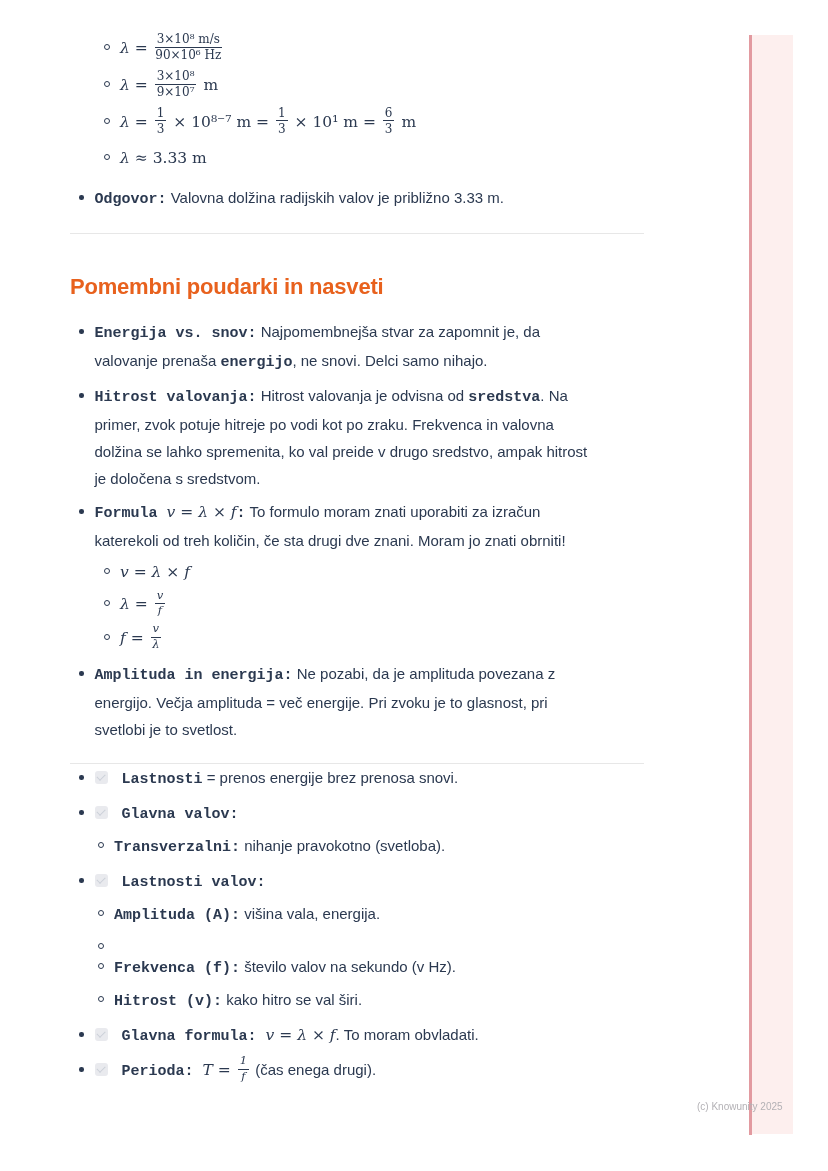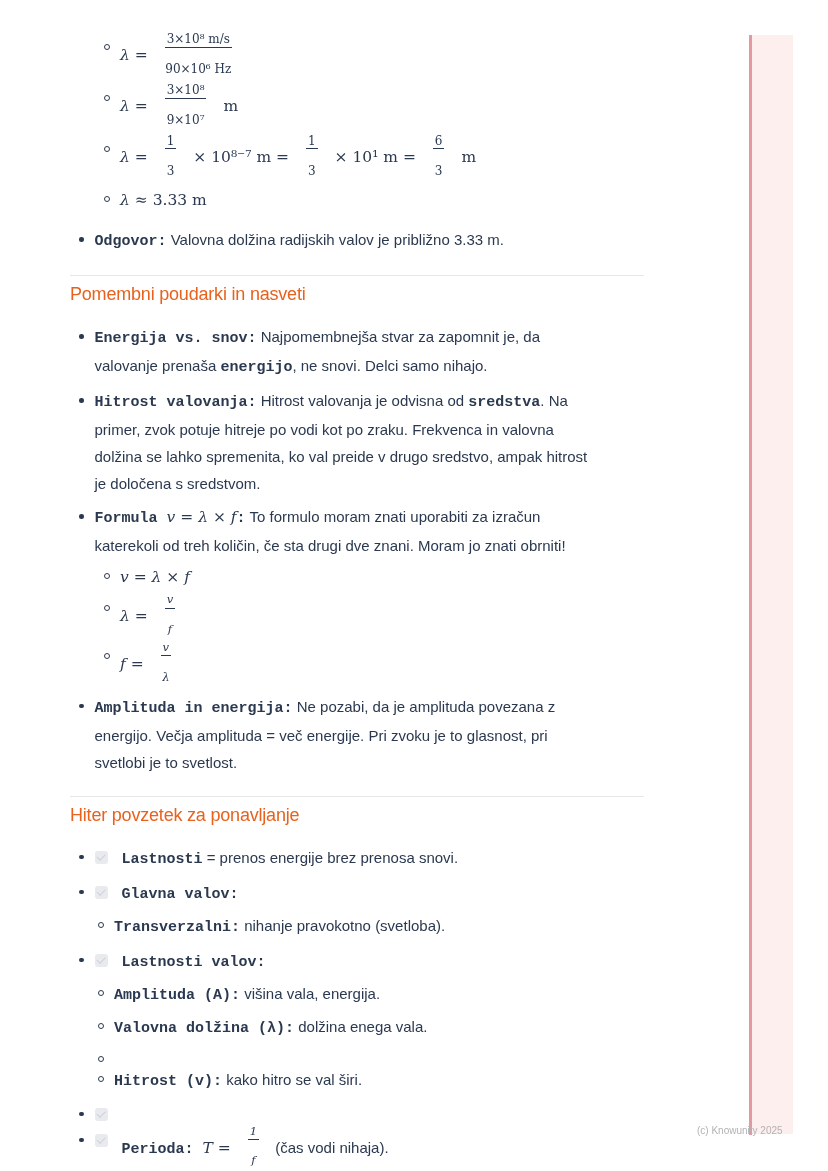--- a/index.html
+++ b/index.html
@@ -1,21 +1,21 @@
 <!DOCTYPE html>
 <html style="--accent-orange: #e8611d; --text: #2b3950; --divider: #e7e7e7; --checkbox-bg: #e9eaee; --checkbox-check: #cbd0d8; --edge-line: #e29aa0; --edge-fill: #fdefee; --watermark: #b3b1b5;"><head>
 <meta charset="utf-8">
 <style>
   *{margin:0;padding:0;box-sizing:border-box;}
   html,body{width:828px;height:1171px;}
   body{background:#ffffff;font-family:"Liberation Sans",sans-serif;color:var(--text,#2b3950);position:relative;overflow:hidden;}
 
   .content{position:absolute;left:70px;top:34px;width:574px;}
 
-  .heading{font-size:18px;font-weight:400;color:var(--accent-orange,#e8611d);margin:8px 0 18px;letter-spacing:-0.2px;}
+  .heading{font-size:22px;font-weight:700;color:var(--accent-orange,#e8611d);margin:40px 0 18px;letter-spacing:-0.2px;}
   .divider{border:0;height:1px;background:var(--divider,#e7e7e7);margin:20px 0 0;}
 
   .list.answer{margin-top:12px;}
 
   .group{margin-bottom:6px;}
   .subwrap{margin-top:4px;text-align:center;}
   .subwrap .group{margin-bottom:4px;}
 
   .li{display:flex;align-items:flex-start;}
   .li-text{font-size:15px;line-height:27px;max-width:508px;}
@@ -24,29 +24,29 @@
   .ring{flex:0 0 auto;width:6px;height:6px;border-radius:50%;border:1.4px solid var(--text,#2b3950);background:transparent;margin:10px 10px 0 34px;}
   .sub.s2 .ring{margin-left:28px;}
 
   .checkbox{flex:0 0 auto;width:13px;height:13px;border-radius:3px;background:var(--checkbox-bg,#e9eaee);margin:7px 14px 0 0;position:relative;}
   .checkbox.on::after{content:"";position:absolute;left:2.6px;top:3.2px;width:6.5px;height:3.6px;border-left:1.6px solid var(--checkbox-check,#cbd0d8);border-bottom:1.6px solid var(--checkbox-check,#cbd0d8);transform:rotate(-45deg);}
 
   .seg-b{font-weight:700;font-family:Liberation Mono, monospace;}
   .seg-m{font-family:"DejaVu Serif",serif;font-style:italic;font-size:15.5px;}
   .seg-u{font-family:"DejaVu Serif",serif;font-size:15.5px;}
 
-  .frac{display:inline-flex;flex-direction:column;align-items:center;font-family:"DejaVu Serif",serif;font-style:normal;font-size:11.5px;line-height:1.2;vertical-align:middle;margin:0 12px;transform:translateY(-2px);color:var(--text,#2b3950);gap:14px;}
+  .frac{display:inline-flex;flex-direction:column;align-items:center;font-family:"DejaVu Serif",serif;font-style:normal;font-size:11.5px;line-height:1.2;vertical-align:middle;margin:0 2px;transform:translateY(-2px);color:var(--text,#2b3950);}
   .frac.it{font-style:italic;}
   .frac .num{border-bottom:1px solid currentColor;padding:0 2px 0.5px;}
   .frac .den{padding-top:0.5px;}
   .steps .frac{font-size:12px;}
 
   .edge-line{position:absolute;left:749px;top:35px;width:3px;height:1100px;background:var(--edge-line,#e29aa0);}
   .edge-fill{position:absolute;left:752px;top:35px;width:41px;height:1099px;background:var(--edge-fill,#fdefee);}
-  .watermark{position:absolute;left:697px;top:1125px;font-size:10px;color:var(--watermark,#b3b1b5);z-index:3;white-space:nowrap;}
+  .watermark{position:absolute;left:697px;top:1101px;font-size:10px;color:var(--watermark,#b3b1b5);z-index:3;white-space:nowrap;}
 </style>
 </head>
 <body>
 
 <div class="edge-fill"></div>
 <div class="edge-line"></div>
 <div class="watermark">(c) Knowunity 2025</div>
 
 <main class="content">
   <div class="list steps">
@@ -148,21 +148,20 @@
       </div>
       <div class="group">
         <div class="li top">
           <span class="dot"></span>
           <span class="li-text"><span class="seg-b">Amplituda in energija:</span><span class="seg-n"> Ne pozabi, da je amplituda povezana z energijo. Večja amplituda = več energije. Pri zvoku je to glasnost, pri svetlobi je to svetlost.</span></span>
         </div>
       </div>
     </div>
 
   <hr class="divider">
-  <h2 class="heading">Hiter povzetek za ponavljanje</h2>
   <div class="list">
       <div class="group">
         <div class="li check">
           <span class="dot"></span>
           <span class="checkbox on"></span>
           <span class="li-text"><span class="seg-b">Lastnosti</span><span class="seg-n"> = prenos energije brez prenosa snovi.</span></span>
         </div>
       </div>
       <div class="group">
         <div class="li check">
@@ -188,46 +187,47 @@
         <div class="subwrap">
           <div class="group">
             <div class="li sub s2">
               <span class="ring"></span>
               <span class="li-text"><span class="seg-b">Amplituda (A):</span><span class="seg-n"> višina vala, energija.</span></span>
             </div>
           </div>
           <div class="group">
             <div class="li sub s2">
               <span class="ring"></span>
-              <span class="li-text"><span class="seg-b">Valovna dolžina (λ):</span><span class="seg-n"> dolžina enega vala.</span></span>
-            </div>
-          </div>
-          <div class="group">
-            <div class="li sub s2">
-              <span class="ring"></span>
+            </div>
+          </div>
+          <div class="group">
+            <div class="li sub s2">
+              <span class="ring"></span>
+              <span class="li-text"><span class="seg-b">Frekvenca (f):</span><span class="seg-n"> število valov na sekundo (v Hz).</span></span>
             </div>
           </div>
           <div class="group">
             <div class="li sub s2">
               <span class="ring"></span>
               <span class="li-text"><span class="seg-b">Hitrost (v):</span><span class="seg-n"> kako hitro se val širi.</span></span>
             </div>
           </div>
         </div>
       </div>
       <div class="group">
         <div class="li check">
           <span class="dot"></span>
           <span class="checkbox on"></span>
+          <span class="li-text"><span class="seg-b">Glavna formula: </span><span class="seg-m">v</span><span class="seg-u"> = </span><span class="seg-m">λ</span><span class="seg-u"> × </span><span class="seg-m">f</span><span class="seg-n">. To moram obvladati.</span></span>
         </div>
       </div>
       <div class="group">
         <div class="li check">
           <span class="dot"></span>
           <span class="checkbox on"></span>
           <span class="li-text"><span class="seg-b">Perioda: </span><span class="seg-m">T</span><span class="seg-u"> = </span><span class="frac it">
               <span class="num">1</span>
               <span class="den">f</span>
-            </span><span class="seg-n"> (čas vodi nihaja).</span></span>
+            </span><span class="seg-n"> (čas enega drugi).</span></span>
         </div>
       </div>
     </div>
 </main>
 
 </body></html>

